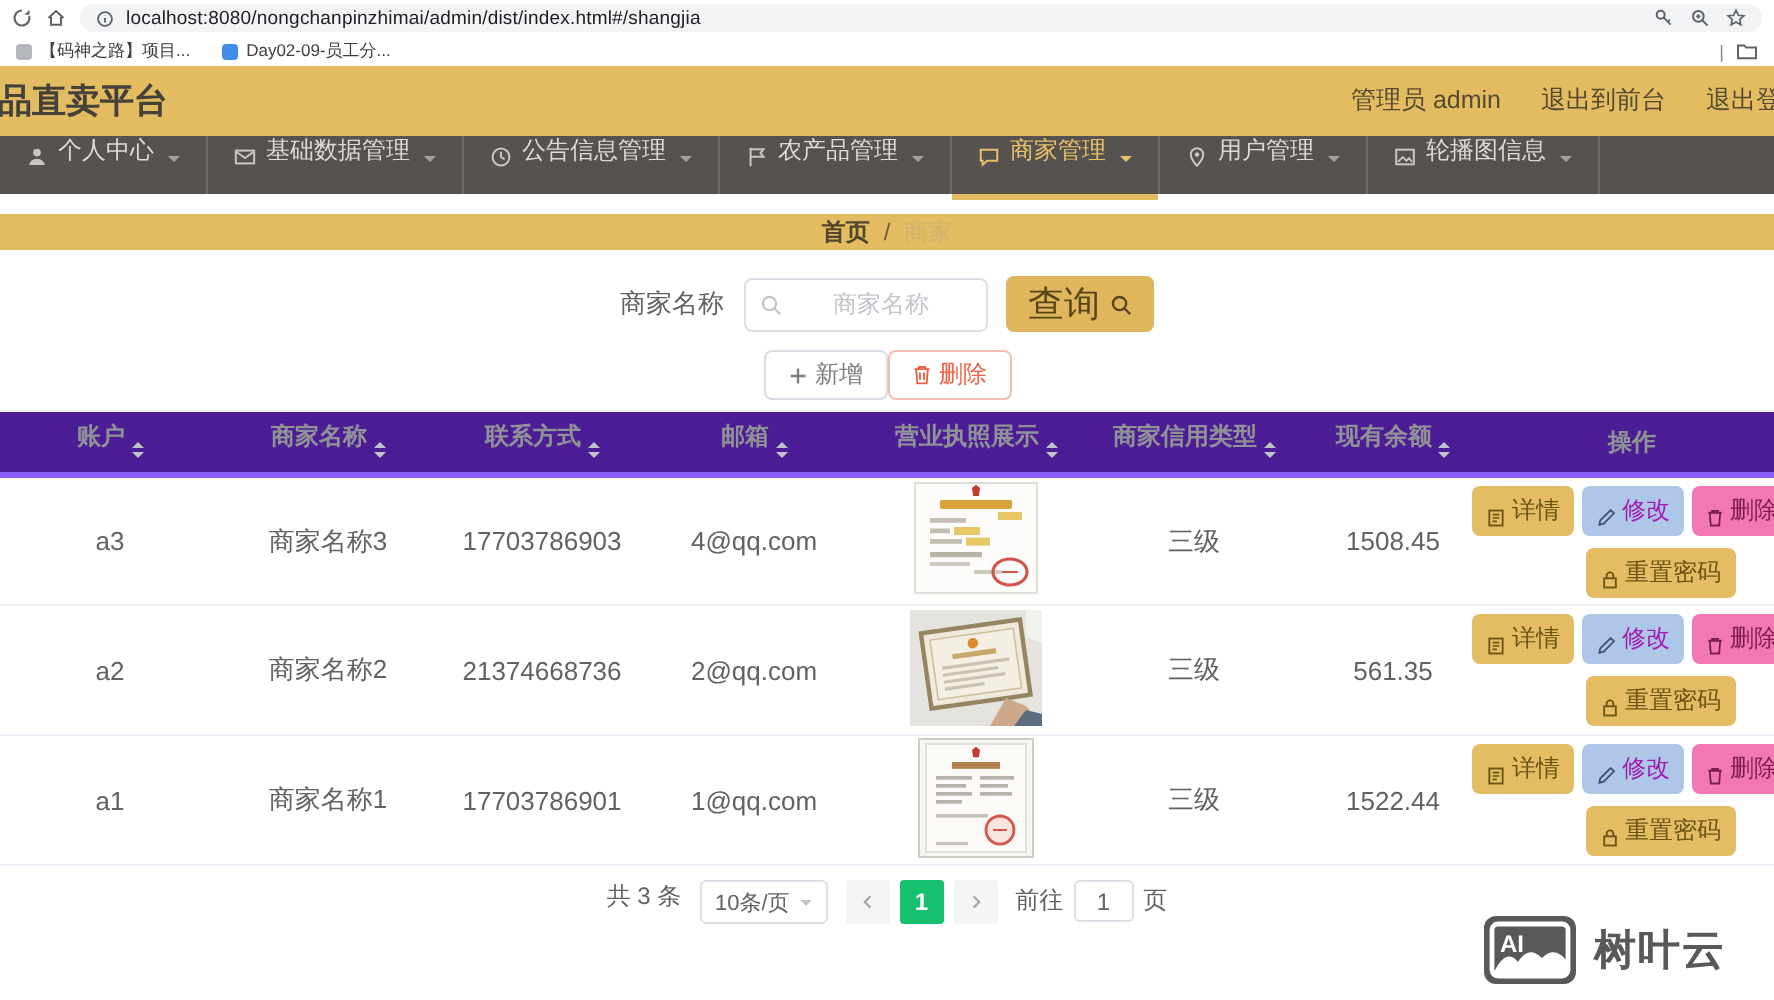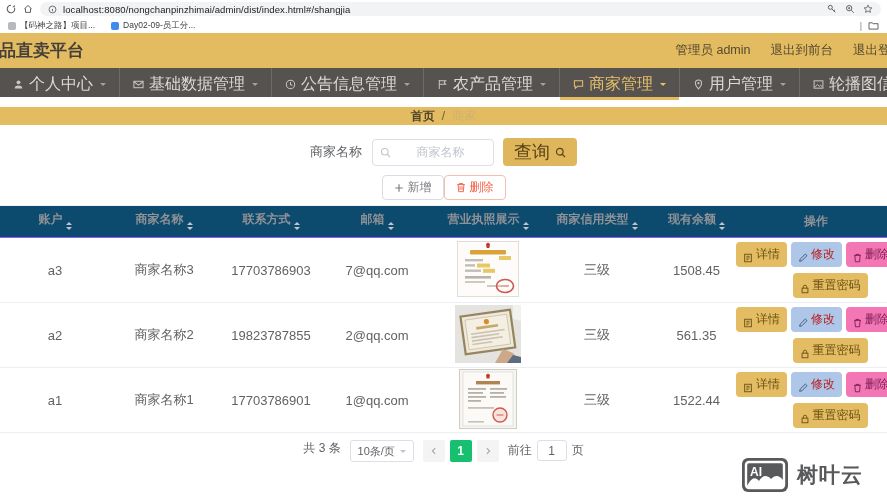--- a/index.html
+++ b/index.html
@@ -20,21 +20,21 @@
   .bm-right { margin-left:auto; display:flex; align-items:center; gap:6px; color:#80868b; font-size:9px; }
 
   
   .app-header { height:35px; background:#e3bc61; display:flex; align-items:center; overflow:hidden; }
   .app-title { font-size:17px; font-weight:bold; color:#45413a; white-space:nowrap; margin-left:-1px; }
   .header-right { margin-left:auto; display:flex; align-items:center; gap:20px; font-size:12.5px; color:#55492f; white-space:nowrap; margin-right:-16px; }
   .header-link { cursor:pointer; }
 
   
   .nav-bar { height:29px; background:#565250; display:flex; align-items:stretch; }
-  .nav-item { display:flex; align-items:center; gap:5px; padding:16px 13px; font-size:16px; color:#dcdad7; border-right:1px solid rgba(255,255,255,.14); cursor:pointer; white-space:nowrap; }
+  .nav-item { display:flex; align-items:flex-end; gap:5px; padding:16px 13px; font-size:12px; color:#dcdad7; border-right:1px solid rgba(255,255,255,.14); cursor:pointer; white-space:nowrap; }
   .nav-item .nic { display:flex; align-items:center; color:#c9c6c2; }
   .nav-item.active { color:#e8c168; box-shadow:inset 0 -3px 0 #e3bc61; }
   .nav-item.active .nic { color:#e8c168; }
   .caret { width:0; height:0; border:3.5px solid transparent; border-top-color:rgba(255,255,255,.45); margin-top:3px; margin-left:2px; }
   .nav-item.active .caret { border-top-color:#e8c168; }
 
   .white-gap { height:10px; background:#fff; }
 
   
   .breadcrumb-bar { height:18px; background:#e3bc61; display:flex; align-items:center; justify-content:center; gap:7px; font-size:12px; }
@@ -49,30 +49,30 @@
   .search-box input { flex:1; width:60px; border:none; outline:none; font-size:12px; color:#606266; text-align:center; background:transparent; }
   .search-box input::placeholder { color:#c0c4cc; }
   .query-btn { margin-left:9px; height:28px; padding:0 11px; background:#dfb65c; border:none; border-radius:4px; color:#594416; font-size:18px; display:flex; align-items:center; gap:5px; cursor:pointer; }
   .actions-row { margin-top:9px; display:flex; justify-content:center; gap:0; }
   .plain-btn { height:25px; padding:0 11px; background:#fff; border-radius:4px; font-size:12px; display:flex; align-items:center; gap:4px; cursor:pointer; }
   .add-btn { border:1px solid #d9dce2; color:#7b7d81; }
   .del-btn { border:1px solid #f3beb0; color:#f25e43; }
 
   
   table.grid { width:887px; margin-top:5px; border-collapse:collapse; table-layout:fixed; }
-  table.grid th { height:32px; background:#0c4a6e; font-size:12px; font-weight:bold; color:#8f9296; text-align:center; border-bottom:1px solid #8b5cf6; border-top:1px solid #f0f0f0; }
+  table.grid th { height:32px; background:#4c1d95; font-size:12px; font-weight:bold; color:#8f9296; text-align:center; border-bottom:3px solid #8b5cf6; border-top:1px solid #f0f0f0; }
   table.grid td { height:65px; text-align:center; vertical-align:middle; font-size:13px; color:#606266; border-bottom:1px solid #ebeef5; }
   .sort { display:inline-flex; flex-direction:column; margin-left:3px; vertical-align:-2px; cursor:pointer; }
   .sort .up { width:0;height:0;border:3.5px solid transparent; border-bottom-color:#c0c4cc; margin-bottom:1px; }
   .sort .dn { width:0;height:0;border:3.5px solid transparent; border-top-color:#c0c4cc; margin-top:1px; }
   .license { display:inline-block; cursor:pointer; }
 
   .mini-btn { display:inline-flex; align-items:flex-end; gap:3px; padding:4px 7px; border:none; border-radius:4px; font-size:12px; cursor:pointer; white-space:nowrap; }
   .btn-detail,.btn-reset { background:#e3bc63; color:#6b5313; }
-  .btn-edit { background:#aec6e8; color:#b91c1c; }
+  .btn-edit { background:#aec6e8; color:#a21caf; }
   .btn-del { background:#f377b5; color:#7c1d53; }
   .act-r1 { display:flex; gap:4px; justify-content:center; }
   .act-r2 { margin-top:6px; display:flex; justify-content:center; padding-left:28px; }
 
   
   .pagination { margin-top:7px; display:flex; align-items:flex-start; justify-content:center; gap:9px; font-size:12px; color:#606266; }
   .page-size { width:64px; height:22px; border:1px solid #dcdfe6; border-radius:3px; display:flex; align-items:center; justify-content:center; gap:5px; font-size:11px; color:#606266; cursor:pointer; background:#fff; }
   .ps-caret { width:0;height:0;border:3.5px solid transparent;border-top-color:#c0c4cc; margin-top:3px; }
   .pager { display:flex; gap:5px; align-items:center; }
   .pg-btn { width:22px; height:22px; border-radius:2px; background:#f4f4f5; color:#a3aaa6; display:flex; align-items:center; justify-content:center; font-size:11px; cursor:pointer; }
@@ -314,21 +314,21 @@
             </span></th>
         <th><span>操作</span></th>
       </tr>
     </thead>
     <tbody>
 
       <tr>
         <td>a3</td>
         <td>商家名称3</td>
         <td>17703786903</td>
-        <td>7@qq.com</td>
+        <td>4@qq.com</td>
         <td>
           <svg class="license" width="62" height="56" viewBox="0 0 62 56">
             <rect x="0.5" y="0.5" width="61" height="55" fill="#fdfcfa" stroke="#e0ddd6"></rect>
             <path d="M29 3l2-1.6L33 3l-.6 4h-2.8z" fill="#c43a2e"></path>
             <rect x="13" y="9" width="36" height="4.5" rx="1" fill="#d9a33a"></rect>
             <rect x="42" y="15" width="12" height="4" fill="#e7c766"></rect>
             <rect x="8" y="18" width="18" height="2.4" fill="#c3beb3"></rect>
             <rect x="20" y="22.5" width="13" height="4" fill="#e7c766"></rect>
             <rect x="8" y="23.2" width="10" height="2.4" fill="#c3beb3"></rect>
             <rect x="8" y="28.5" width="16" height="2.4" fill="#c3beb3"></rect>
@@ -372,21 +372,21 @@
                 </svg>
               <span>重置密码</span>
             </button>
           </div>
         </td>
       </tr>
 
       <tr>
         <td>a2</td>
         <td>商家名称2</td>
-        <td>19823787855</td>
+        <td>21374668736</td>
         <td>2@qq.com</td>
         <td>
           <svg class="license" width="66" height="58" viewBox="0 0 66 58">
             <rect width="66" height="58" fill="#e4e3df"></rect>
             <g transform="rotate(-8 33 28)">
               <rect x="8" y="8" width="50" height="38" fill="#efe9db" stroke="#95855f" stroke-width="2.2"></rect>
               <rect x="12" y="12" width="42" height="30" fill="#f4efe3" stroke="#cbbf9e" stroke-width="0.8"></rect>
               <circle cx="33" cy="16.5" r="2.6" fill="#d98b2b"></circle>
               <rect x="22" y="20.5" width="22" height="2.6" fill="#c7a86a"></rect>
               <rect x="16" y="26" width="34" height="1.6" fill="#c9c2b0"></rect>

